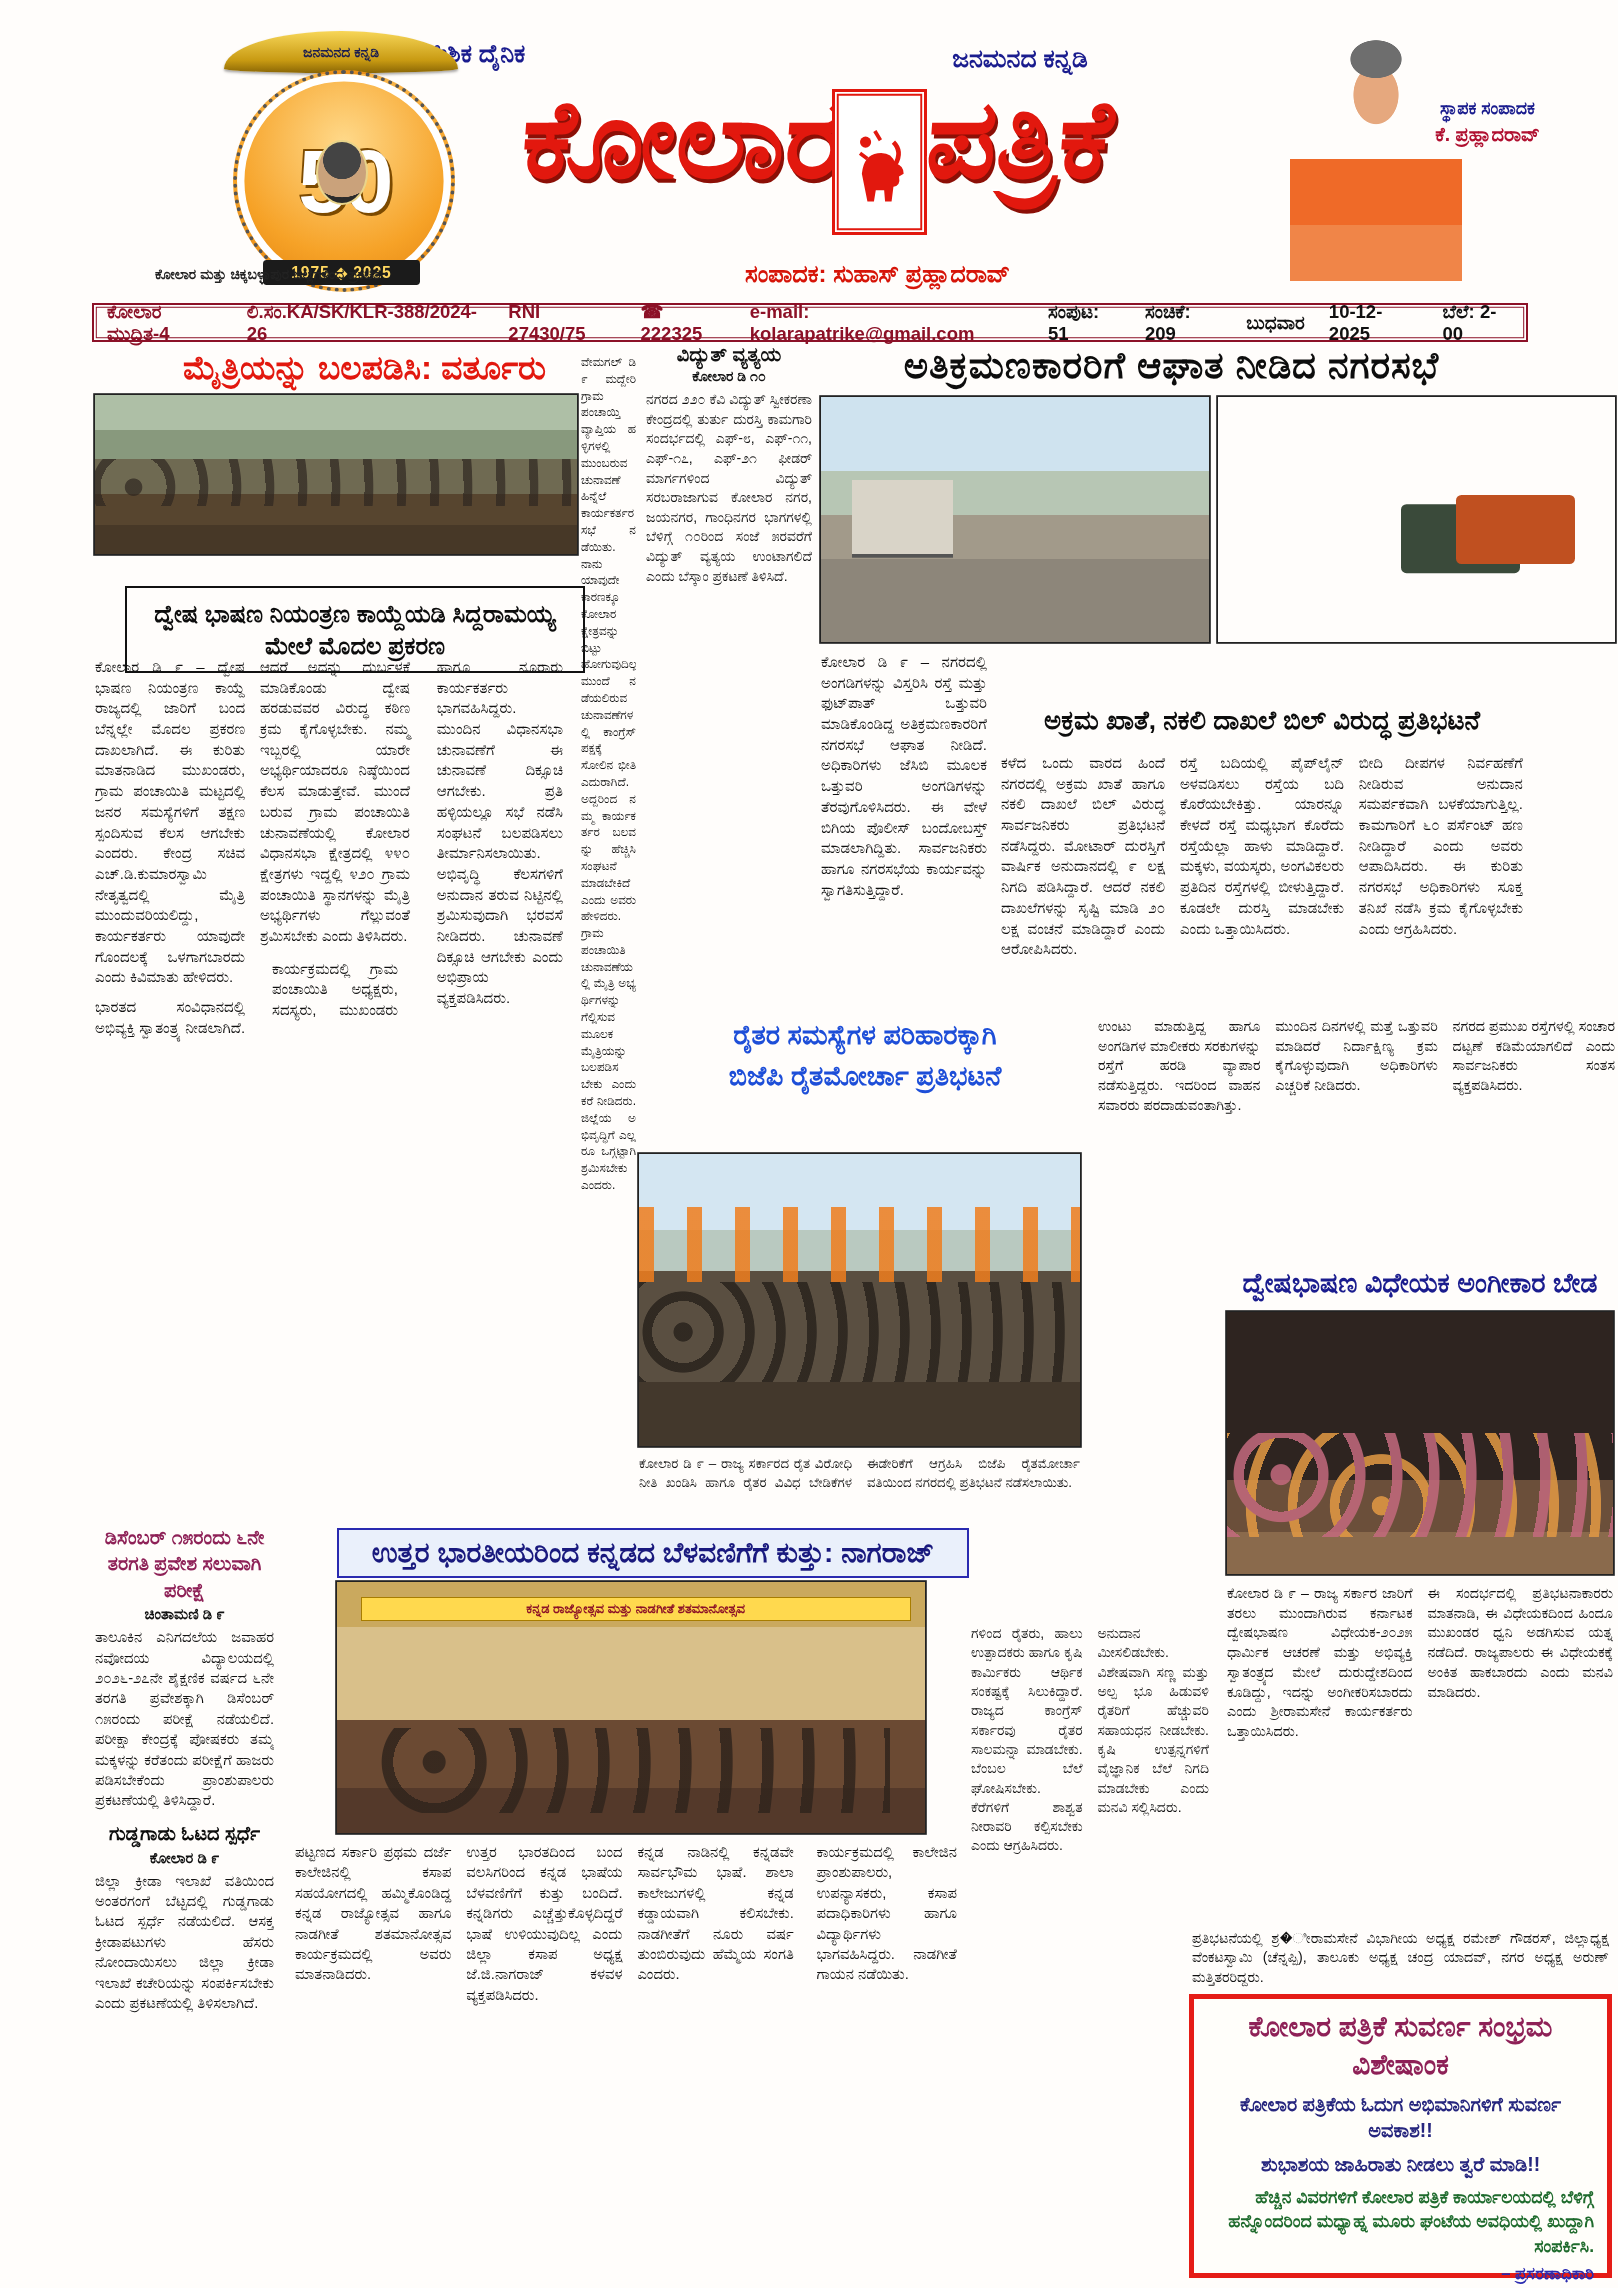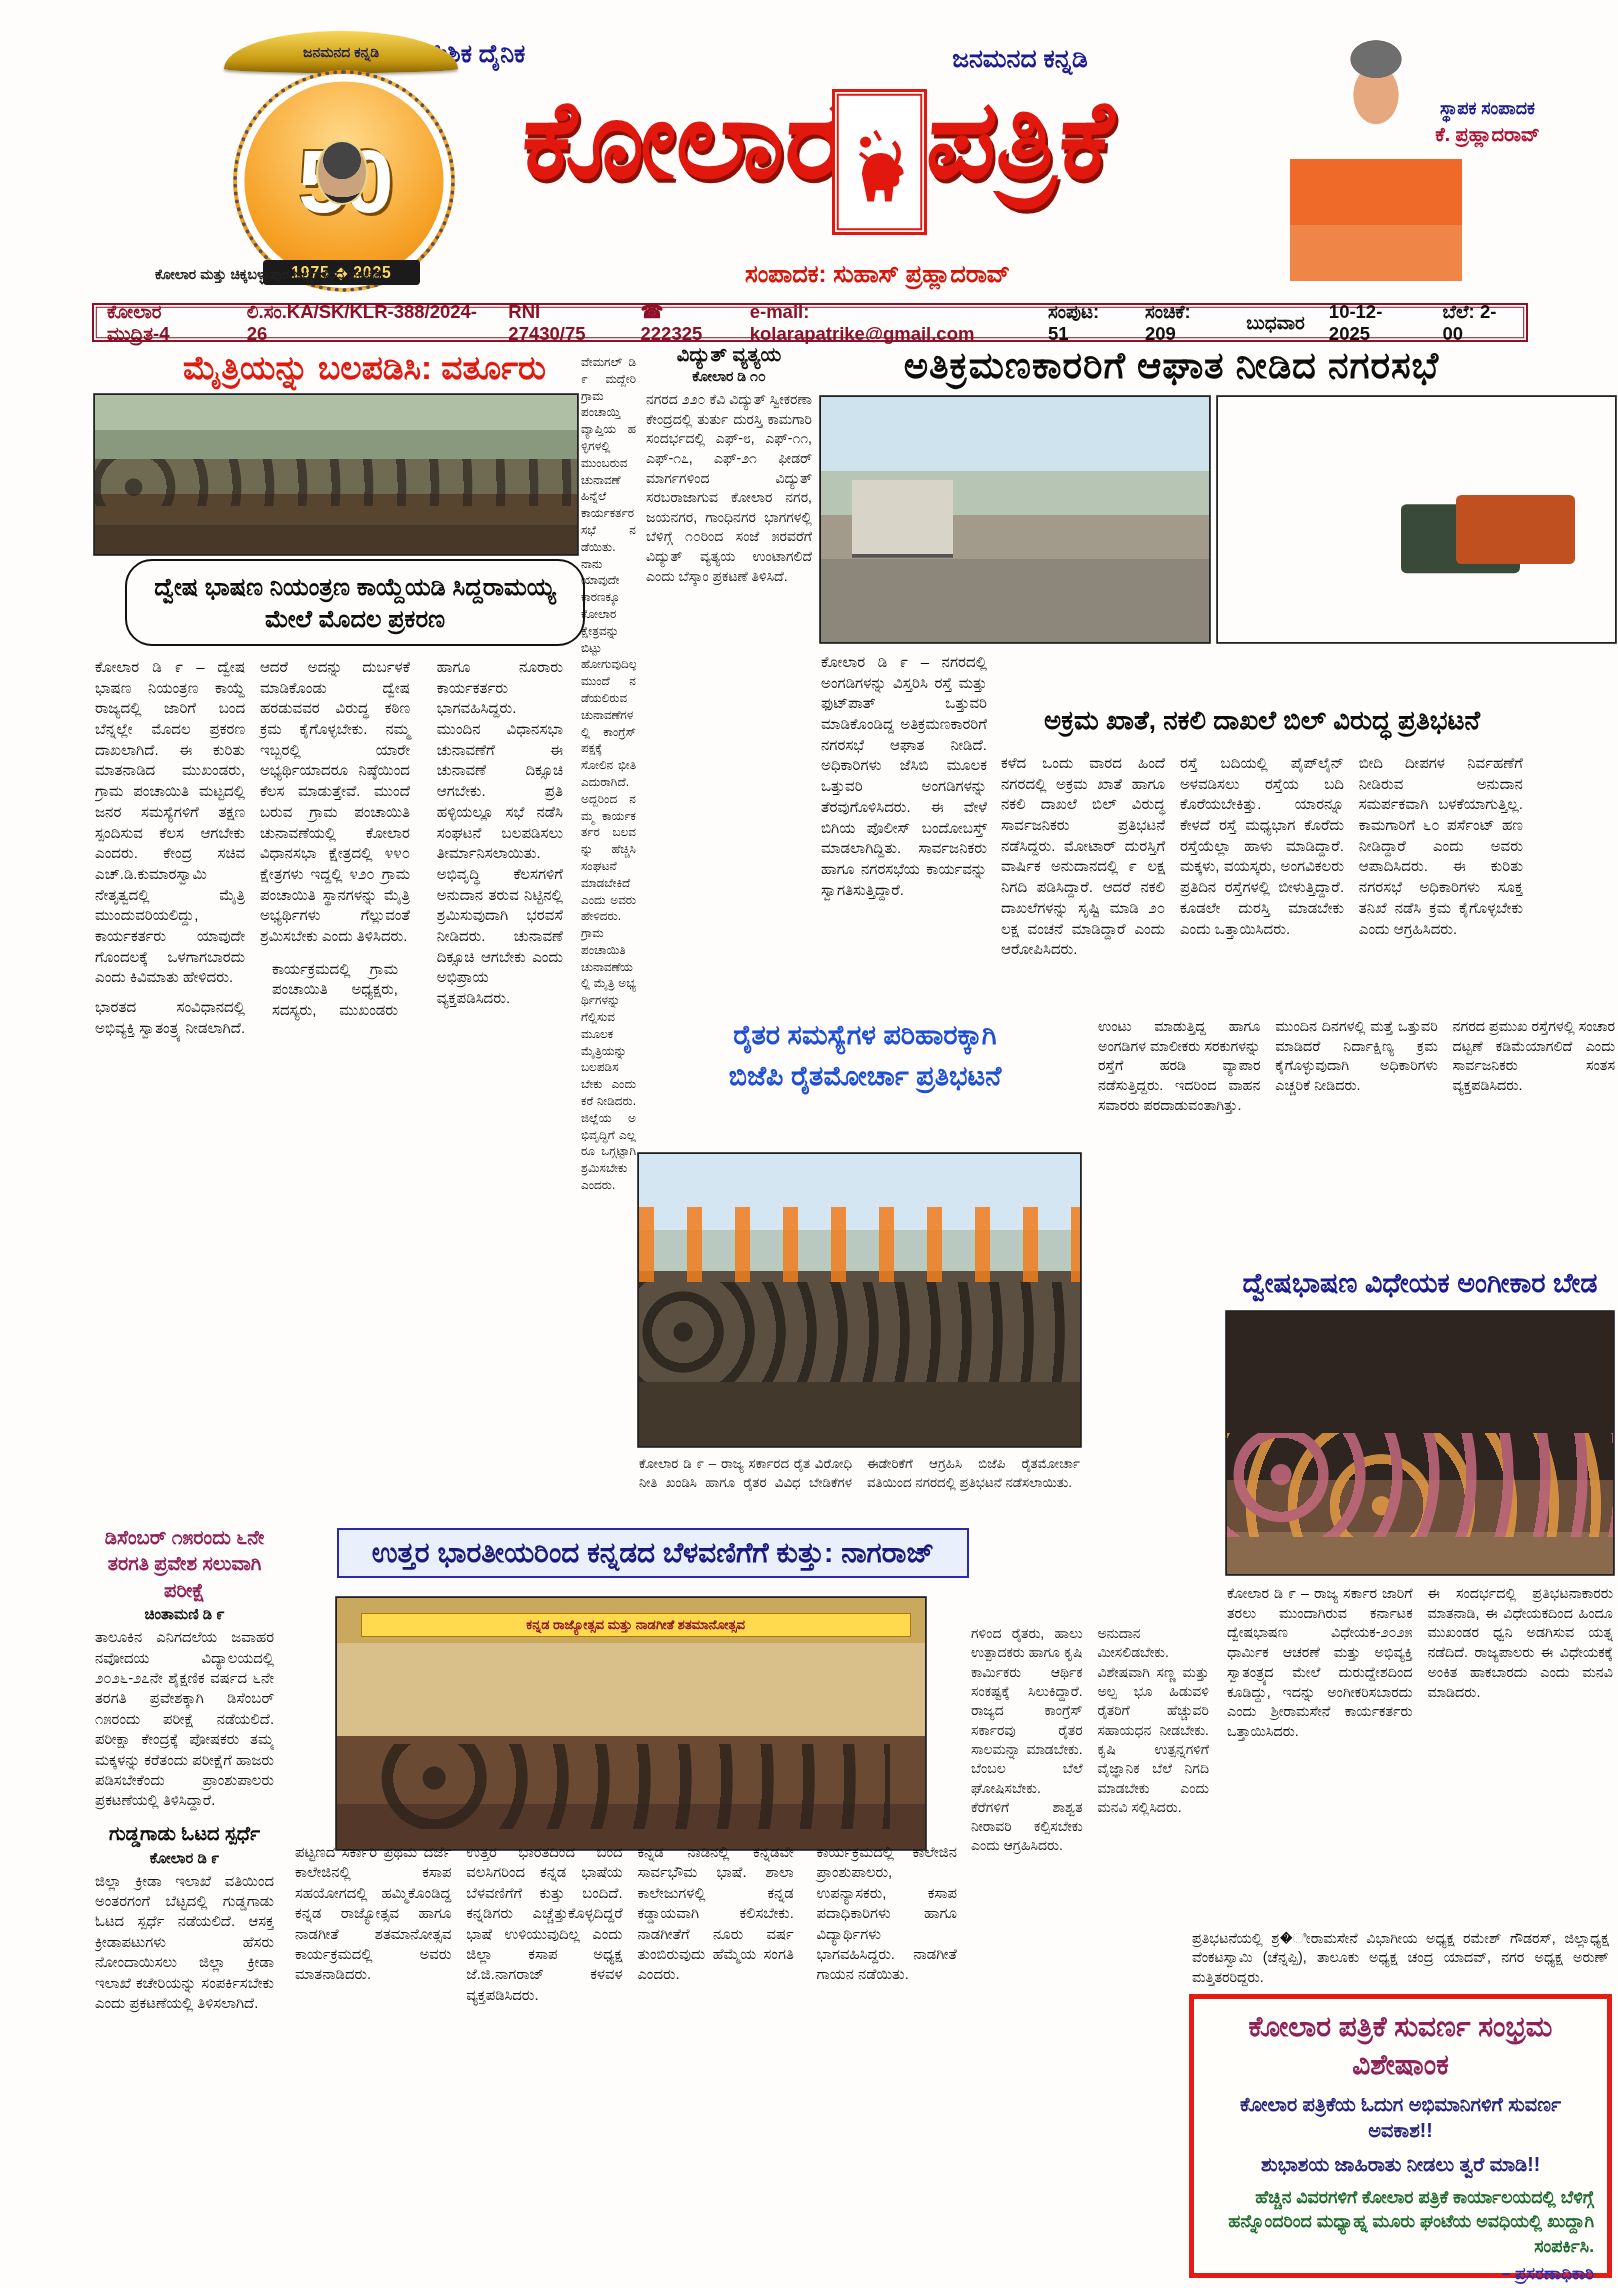--- a/index.html
+++ b/index.html
@@ -67,21 +67,21 @@
       background:repeating-radial-gradient(circle at 8% 60%,#2e2620 0 8.3px,transparent 9.2px 33px);opacity:.7;}
   .ph-street{background:linear-gradient(180deg,#cfe3ef 0 30%,#b7c6b4 30% 48%,#a29a8a 48% 66%,#8d867a 66%);}
   .ph-street::after{content:"";position:absolute;left:8%;top:34%;width:26%;height:30%;background:#d9d4c8;box-shadow:0 3.7px 0 #555;}
   .ph-tract{background:linear-gradient(180deg,#bcd3c2 0 28%,#8fa88b 28% 52%,#96856a 52% 75%,#7a6а4e 75%,#6e5c42);}
   .ph-tract::after{content:"";position:absolute;right:10%;top:40%;width:30%;height:28%;background:#c05020;border-radius:5.5px;box-shadow:-55px 9.2px 0 #3a4a3a;}
   .ph-protest{background:linear-gradient(180deg,#d4e6f2 0 26%,#b9c9c0 26% 40%,#5a4f41 40% 78%,#43382c 78%);}
   .ph-protest::before{content:"";position:absolute;left:0;top:18%;width:100%;height:26%;
       background:repeating-linear-gradient(90deg,#ef7d1d 0 14.8px,transparent 14.8px 48px);opacity:.85;}
   .ph-protest::after{content:"";position:absolute;left:0;top:44%;width:100%;height:34%;
       background:repeating-radial-gradient(circle at 10% 50%,#26201a 0 9.2px,transparent 10px 31px);opacity:.8;}
-  .ph-hall{background:linear-gradient(180deg,#caa95e 0 18%,#d9c08a 18% 55%,#6b4a33 55% 82%,#54392a 82%);margin-top:16px;}
+  .ph-hall{background:linear-gradient(180deg,#caa95e 0 18%,#d9c08a 18% 55%,#6b4a33 55% 82%,#54392a 82%);}
   .ph-hall::after{content:"";position:absolute;left:6%;bottom:8%;width:88%;height:34%;
       background:repeating-radial-gradient(circle at 12% 40%,#30241c 0 11px,transparent 12px 41px);opacity:.85;}
   .ph-women{background:linear-gradient(180deg,#2e2420 0 64%,#6b4f3a 64% 84%,#8a6a4c 84%);}
   .ph-women::after{content:"";position:absolute;left:0;top:46%;width:100%;height:40%;
       background:repeating-radial-gradient(circle at 14% 40%,#c46a7e 0 10px,transparent 11px 37px),
                  repeating-radial-gradient(circle at 40% 70%,#e39a44 0 9.2px,transparent 10px 42px);opacity:.85;}
   .ph-banner{position:absolute;left:4%;top:6%;width:92%;padding:2.8px 3.7px;background:#ffd94e;border:0.9px solid #a87d00;
       color:#8c1127;font-weight:bold;font-size:13px;text-align:center;}
 
   
@@ -137,21 +137,21 @@
     <span class="blk">ಸಂಪುಟ: 51</span>
     <span class="blk">ಸಂಚಿಕೆ: 209</span>
     <span class="blk">ಬುಧವಾರ</span>
     <span class="blk">10-12-2025</span>
     <span class="blk">ಬೆಲೆ: 2-00</span>
   </div>
 
   <div class="abs hl-red center" style="left:97px;top:349px;width:535px;">ಮೈತ್ರಿಯನ್ನು ಬಲಪಡಿಸಿ: ವರ್ತೂರು</div>
   <div class="photo ph-dais" style="left:95px;top:395px;width:482px;height:159px;"></div>
   <div class="abs just" style="left:581px;top:354px;width:55px;height:1154px;font-size:12px;line-height:1.4;overflow:hidden;word-break:break-all;">ವೇಮಗಲ್ ಡಿ ೯ ಮದ್ದೇರಿ ಗ್ರಾಮ ಪಂಚಾಯ್ತಿ ವ್ಯಾಪ್ತಿಯ ಹಳ್ಳಿಗಳಲ್ಲಿ ಮುಂಬರುವ ಚುನಾವಣೆ ಹಿನ್ನೆಲೆ ಕಾರ್ಯಕರ್ತರ ಸಭೆ ನಡೆಯಿತು. ನಾನು ಯಾವುದೇ ಕಾರಣಕ್ಕೂ ಕೋಲಾರ ಕ್ಷೇತ್ರವನ್ನು ಬಿಟ್ಟು ಹೋಗುವುದಿಲ್ಲ. ಮುಂದೆ ನಡೆಯಲಿರುವ ಚುನಾವಣೆಗಳಲ್ಲಿ ಕಾಂಗ್ರೆಸ್ ಪಕ್ಷಕ್ಕೆ ಸೋಲಿನ ಭೀತಿ ಎದುರಾಗಿದೆ. ಅದ್ದರಿಂದ ನಮ್ಮ ಕಾರ್ಯಕರ್ತರ ಬಲವನ್ನು ಹೆಚ್ಚಿಸಿ ಸಂಘಟನೆ ಮಾಡಬೇಕಿದೆ ಎಂದು ಅವರು ಹೇಳಿದರು. ಗ್ರಾಮ ಪಂಚಾಯಿತಿ ಚುನಾವಣೆಯಲ್ಲಿ ಮೈತ್ರಿ ಅಭ್ಯರ್ಥಿಗಳನ್ನು ಗೆಲ್ಲಿಸುವ ಮೂಲಕ ಮೈತ್ರಿಯನ್ನು ಬಲಪಡಿಸಬೇಕು ಎಂದು ಕರೆ ನೀಡಿದರು. ಜಿಲ್ಲೆಯ ಅಭಿವೃದ್ಧಿಗೆ ಎಲ್ಲರೂ ಒಗ್ಗಟ್ಟಾಗಿ ಶ್ರಮಿಸಬೇಕು ಎಂದರು.</div>
-  <div class="abs subbox center" style="left:125px;top:559px;width:460px;height:87px;border-radius:27px;">ದ್ವೇಷ ಭಾಷಣ ನಿಯಂತ್ರಣ ಕಾಯ್ದೆಯಡಿ ಸಿದ್ದರಾಮಯ್ಯ ಮೇಲೆ ಮೊದಲ ಪ್ರಕರಣ</div>
+  <div class="abs subbox center" style="left:125px;top:586px;width:460px;height:87px;">ದ್ವೇಷ ಭಾಷಣ ನಿಯಂತ್ರಣ ಕಾಯ್ದೆಯಡಿ ಸಿದ್ದರಾಮಯ್ಯ ಮೇಲೆ ಮೊದಲ ಪ್ರಕರಣ</div>
   <div class="abs body-cols just" style="left:95px;top:657px;width:480px;height:851px;column-count:3;overflow:hidden;">
     <p style="margin:0 0 9.2px;">ಕೋಲಾರ ಡಿ ೯ – ದ್ವೇಷ ಭಾಷಣ ನಿಯಂತ್ರಣ ಕಾಯ್ದೆ ರಾಜ್ಯದಲ್ಲಿ ಜಾರಿಗೆ ಬಂದ ಬೆನ್ನಲ್ಲೇ ಮೊದಲ ಪ್ರಕರಣ ದಾಖಲಾಗಿದೆ. ಈ ಕುರಿತು ಮಾತನಾಡಿದ ಮುಖಂಡರು, ಗ್ರಾಮ ಪಂಚಾಯಿತಿ ಮಟ್ಟದಲ್ಲಿ ಜನರ ಸಮಸ್ಯೆಗಳಿಗೆ ತಕ್ಷಣ ಸ್ಪಂದಿಸುವ ಕೆಲಸ ಆಗಬೇಕು ಎಂದರು. ಕೇಂದ್ರ ಸಚಿವ ಎಚ್.ಡಿ.ಕುಮಾರಸ್ವಾಮಿ ನೇತೃತ್ವದಲ್ಲಿ ಮೈತ್ರಿ ಮುಂದುವರಿಯಲಿದ್ದು, ಕಾರ್ಯಕರ್ತರು ಯಾವುದೇ ಗೊಂದಲಕ್ಕೆ ಒಳಗಾಗಬಾರದು ಎಂದು ಕಿವಿಮಾತು ಹೇಳಿದರು.</p>
     <p style="margin:0 0 9.2px;">ಭಾರತದ ಸಂವಿಧಾನದಲ್ಲಿ ಅಭಿವ್ಯಕ್ತಿ ಸ್ವಾತಂತ್ರ್ಯ ನೀಡಲಾಗಿದೆ. ಆದರೆ ಅದನ್ನು ದುರ್ಬಳಕೆ ಮಾಡಿಕೊಂಡು ದ್ವೇಷ ಹರಡುವವರ ವಿರುದ್ಧ ಕಠಿಣ ಕ್ರಮ ಕೈಗೊಳ್ಳಬೇಕು. ನಮ್ಮ ಇಬ್ಬರಲ್ಲಿ ಯಾರೇ ಅಭ್ಯರ್ಥಿಯಾದರೂ ನಿಷ್ಠೆಯಿಂದ ಕೆಲಸ ಮಾಡುತ್ತೇವೆ. ಮುಂದೆ ಬರುವ ಗ್ರಾಮ ಪಂಚಾಯಿತಿ ಚುನಾವಣೆಯಲ್ಲಿ ಕೋಲಾರ ವಿಧಾನಸಭಾ ಕ್ಷೇತ್ರದಲ್ಲಿ ೪೪೦ ಕ್ಷೇತ್ರಗಳು ಇದ್ದಲ್ಲಿ ೪೨೦ ಗ್ರಾಮ ಪಂಚಾಯಿತಿ ಸ್ಥಾನಗಳನ್ನು ಮೈತ್ರಿ ಅಭ್ಯರ್ಥಿಗಳು ಗೆಲ್ಲುವಂತೆ ಶ್ರಮಿಸಬೇಕು ಎಂದು ತಿಳಿಸಿದರು.</p>
     <p style="margin:12px;">ಕಾರ್ಯಕ್ರಮದಲ್ಲಿ ಗ್ರಾಮ ಪಂಚಾಯಿತಿ ಅಧ್ಯಕ್ಷರು, ಸದಸ್ಯರು, ಮುಖಂಡರು ಹಾಗೂ ನೂರಾರು ಕಾರ್ಯಕರ್ತರು ಭಾಗವಹಿಸಿದ್ದರು. ಮುಂದಿನ ವಿಧಾನಸಭಾ ಚುನಾವಣೆಗೆ ಈ ಚುನಾವಣೆ ದಿಕ್ಸೂಚಿ ಆಗಬೇಕು. ಪ್ರತಿ ಹಳ್ಳಿಯಲ್ಲೂ ಸಭೆ ನಡೆಸಿ ಸಂಘಟನೆ ಬಲಪಡಿಸಲು ತೀರ್ಮಾನಿಸಲಾಯಿತು. ಅಭಿವೃದ್ಧಿ ಕೆಲಸಗಳಿಗೆ ಅನುದಾನ ತರುವ ನಿಟ್ಟಿನಲ್ಲಿ ಶ್ರಮಿಸುವುದಾಗಿ ಭರವಸೆ ನೀಡಿದರು. ಚುನಾವಣೆ ದಿಕ್ಸೂಚಿ ಆಗಬೇಕು ಎಂದು ಅಭಿಪ್ರಾಯ ವ್ಯಕ್ತಪಡಿಸಿದರು.</p>
   </div>
 
   <div class="abs" style="left:646px;top:343px;width:166px;">
     <div class="center" style="font-weight:bold;font-size:19.4px;">ವಿದ್ಯುತ್ ವ್ಯತ್ಯಯ</div>
     <div class="center dateline" style="font-size:14px;margin:1.8px 0 5.5px;">ಕೋಲಾರ ಡಿ ೧೦</div>
     <div class="just" style="font-size:14px;line-height:1.4;height:1043px;overflow:hidden;">ನಗರದ ೨೨೦ ಕೆವಿ ವಿದ್ಯುತ್ ಸ್ವೀಕರಣಾ ಕೇಂದ್ರದಲ್ಲಿ ತುರ್ತು ದುರಸ್ತಿ ಕಾಮಗಾರಿ ಸಂದರ್ಭದಲ್ಲಿ ಎಫ್-೮, ಎಫ್-೧೧, ಎಫ್-೧೭, ಎಫ್-೨೧ ಫೀಡರ್ ಮಾರ್ಗಗಳಿಂದ ವಿದ್ಯುತ್ ಸರಬರಾಜಾಗುವ ಕೋಲಾರ ನಗರ, ಜಯನಗರ, ಗಾಂಧಿನಗರ ಭಾಗಗಳಲ್ಲಿ ಬೆಳಿಗ್ಗೆ ೧೦ರಿಂದ ಸಂಜೆ ೫ರವರೆಗೆ ವಿದ್ಯುತ್ ವ್ಯತ್ಯಯ ಉಂಟಾಗಲಿದೆ ಎಂದು ಬೆಸ್ಕಾಂ ಪ್ರಕಟಣೆ ತಿಳಿಸಿದೆ.</div>

